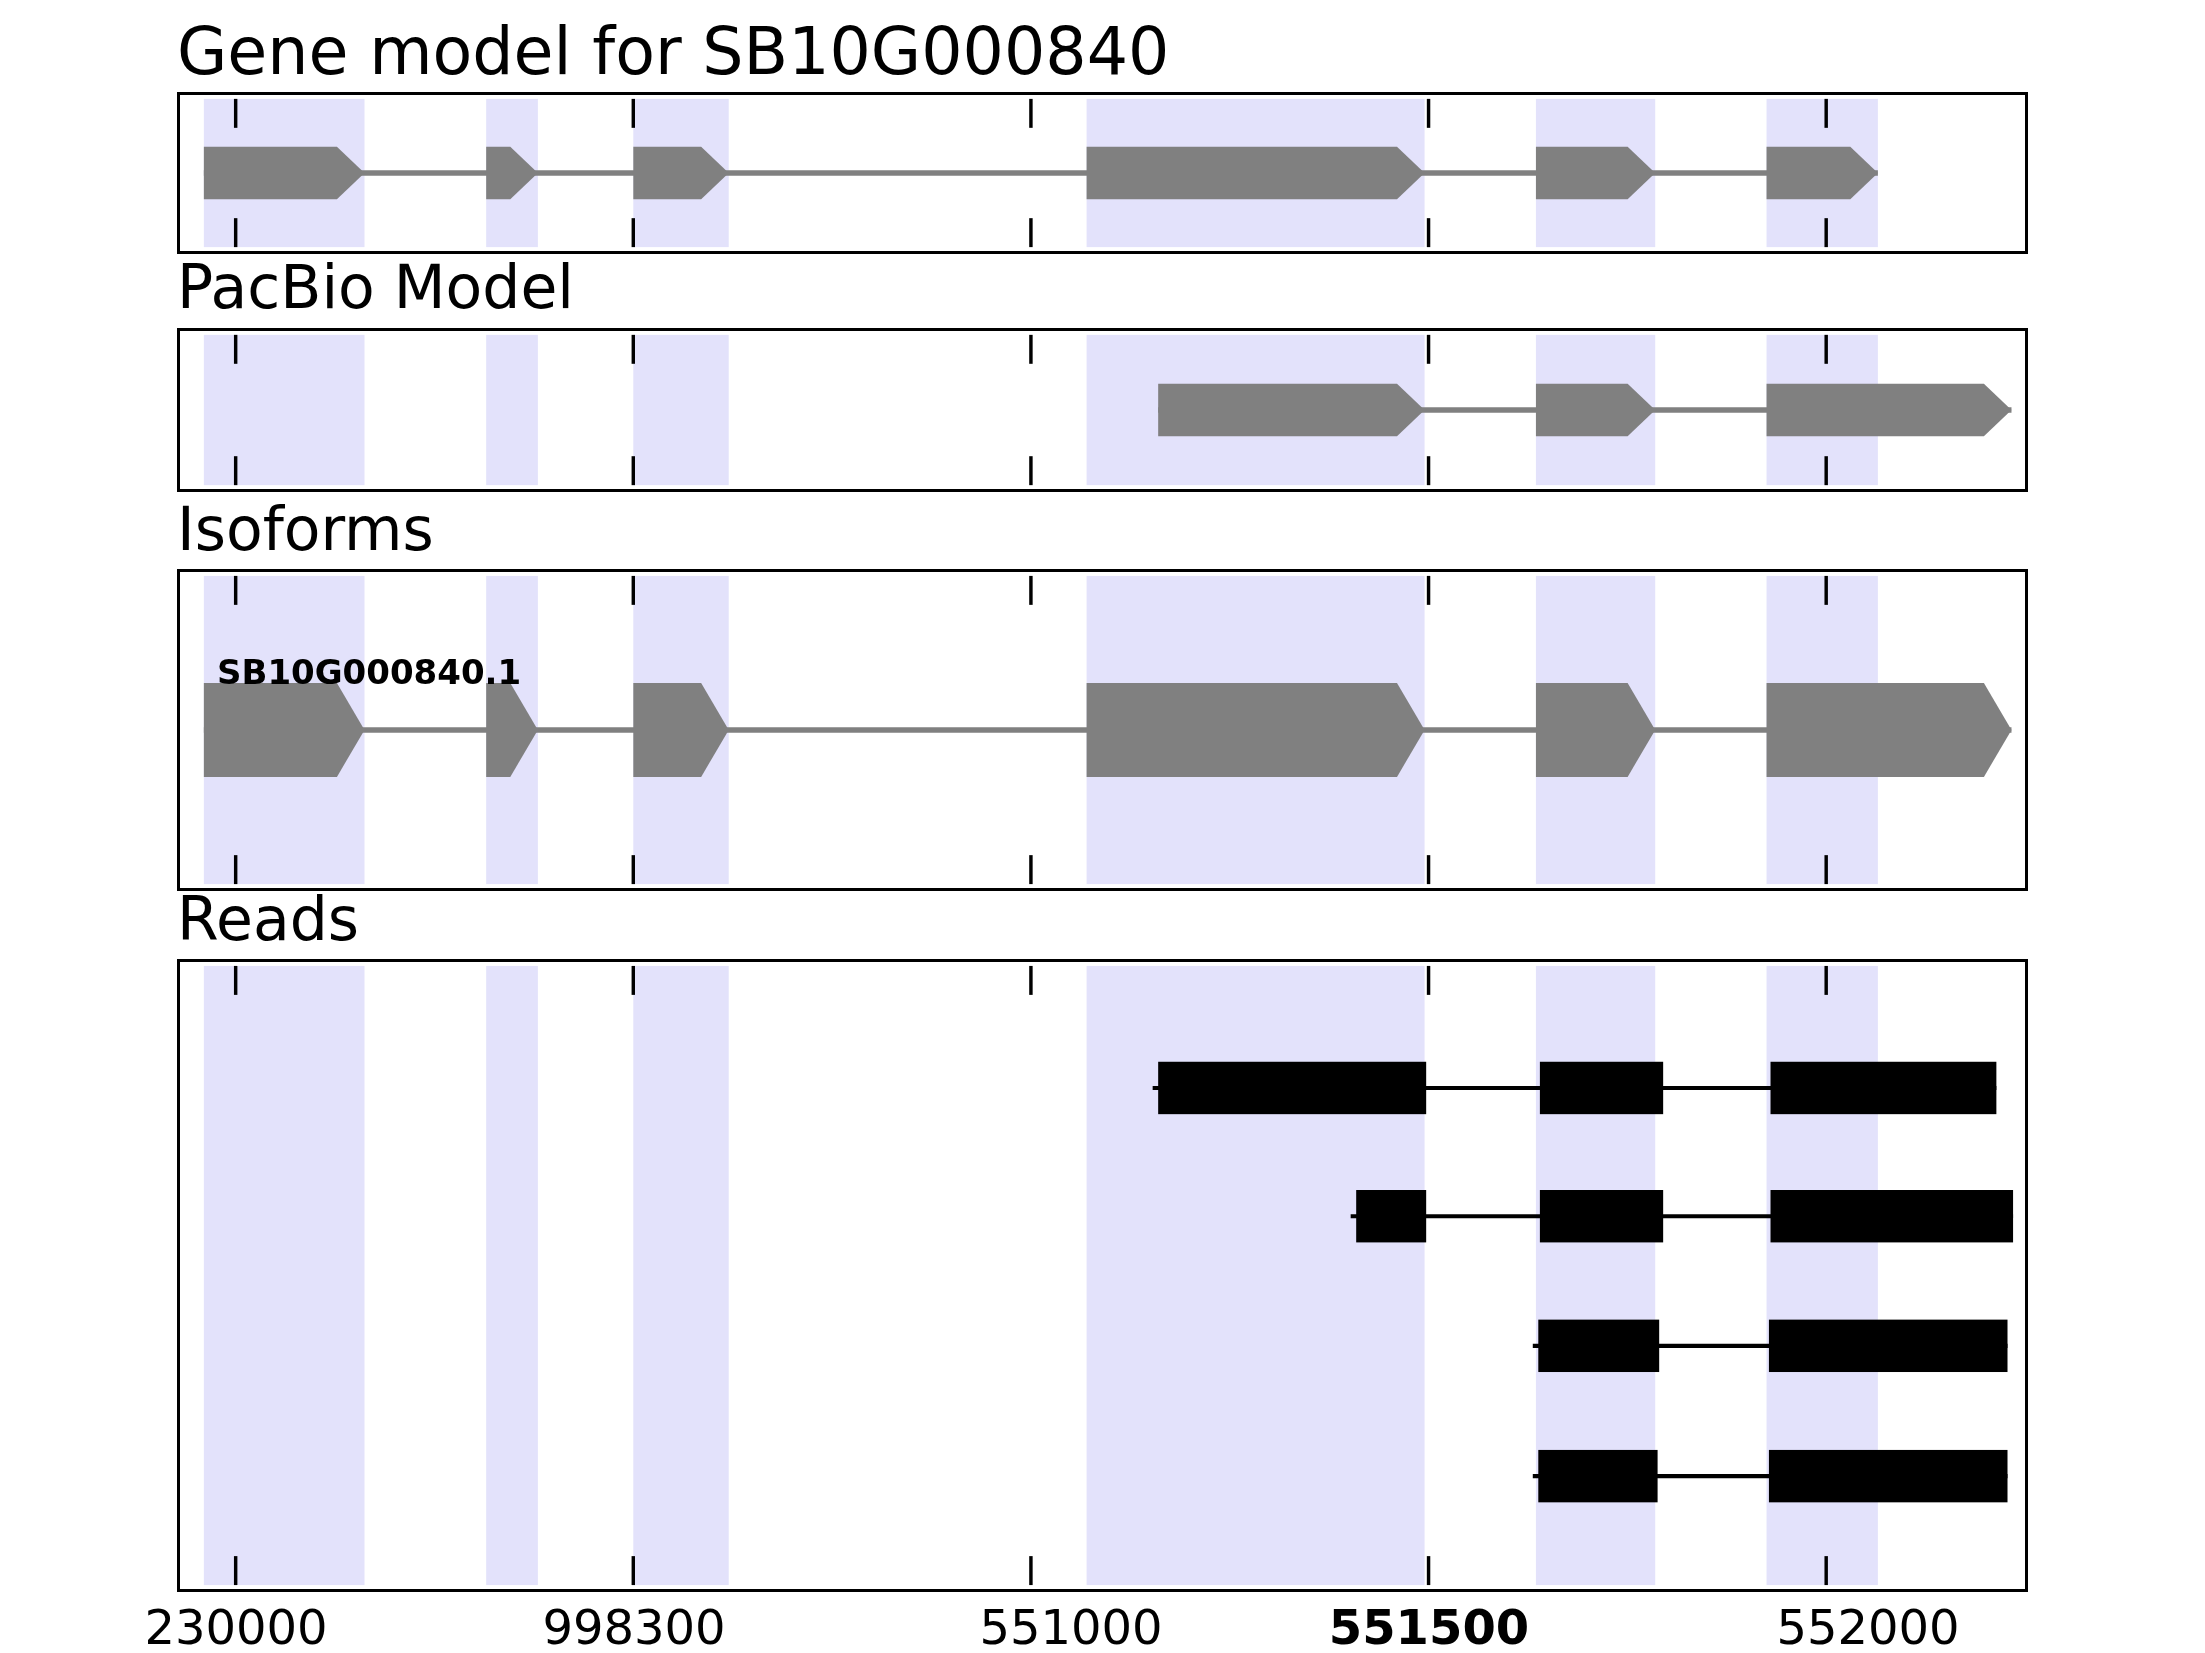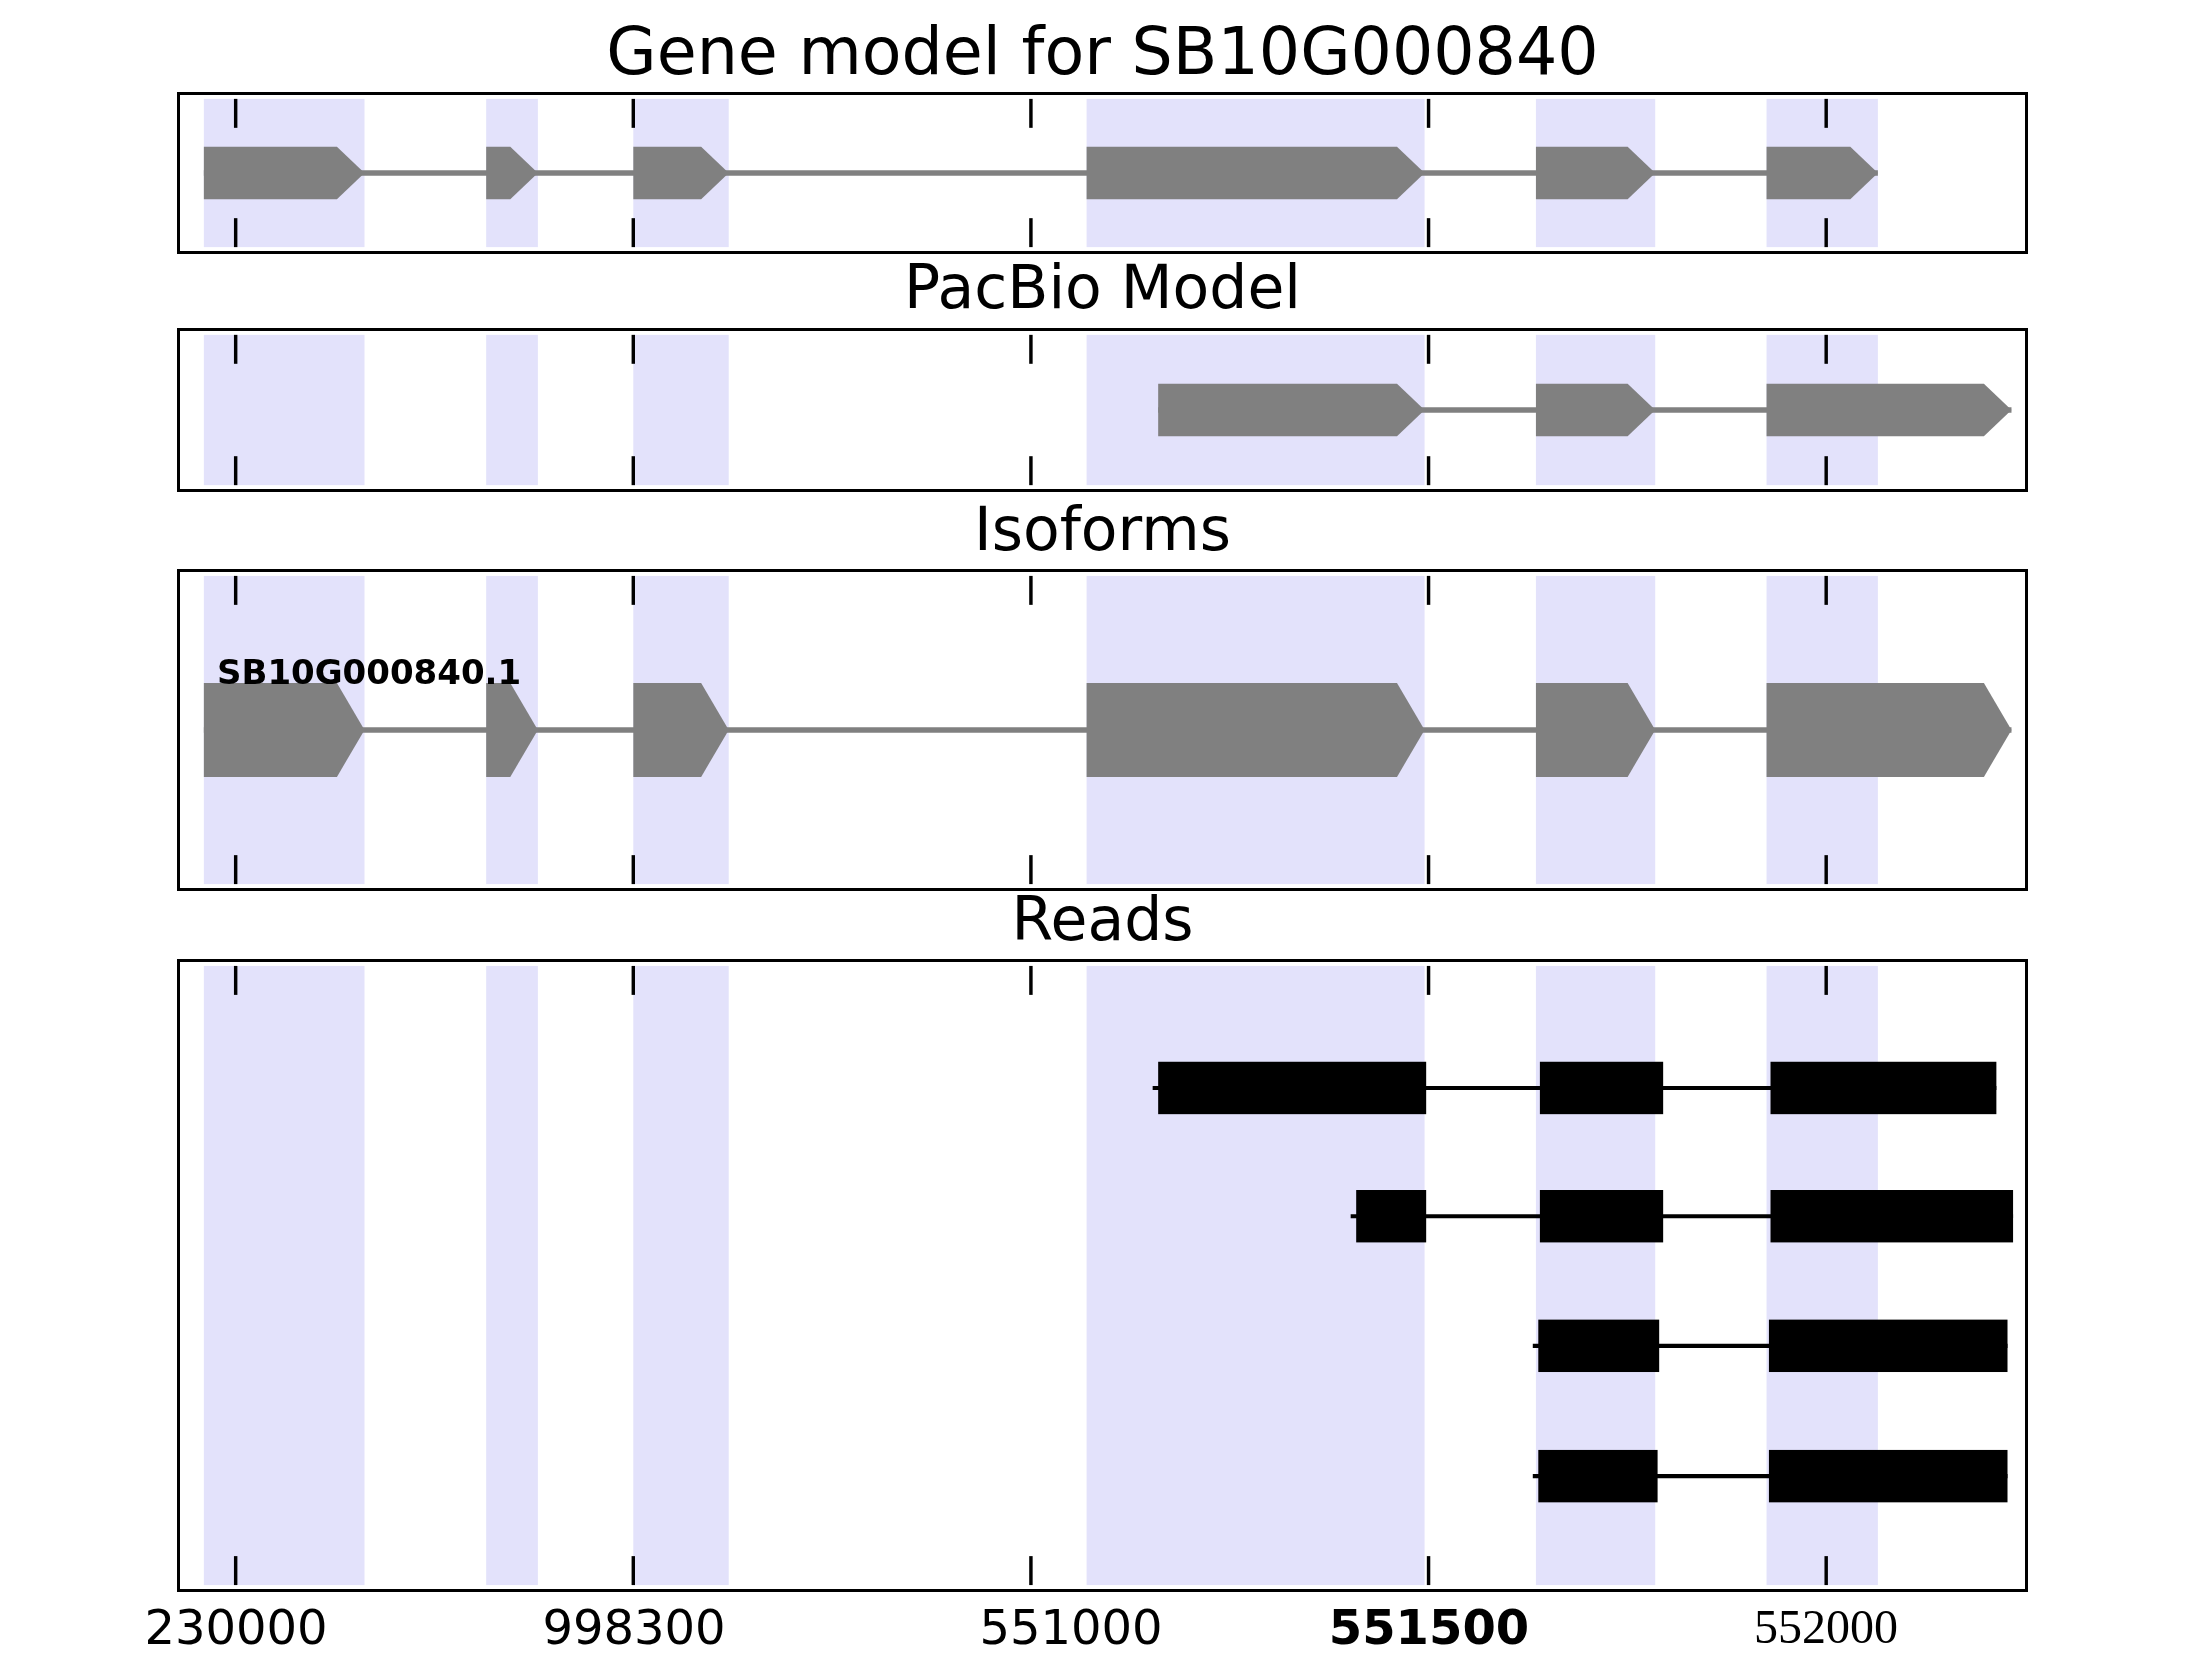--- a/index.html
+++ b/index.html
@@ -5,21 +5,20 @@
   html,body{margin:0;padding:0;background:#fff;}
   body{
     position:relative;
     width:2205px;height:1654px;
     font-family:"DejaVu Sans", sans-serif;
     color:#000;
   }
   .fig-title{
     position:absolute;
     left:177px;width:1851px;
-    text-align:center;
     font-size:65px;
     line-height:1.05;
     white-space:nowrap;
   }
   .panel-title{font-size:60px;}
   .panel{
     position:absolute;
     left:177px;width:1851px;
     border:3.4px solid #000;
     box-sizing:border-box;
@@ -164,15 +163,15 @@
     </svg>
 </div>
 
 <div id="isoform-label">SB10G000840.1</div>
 
 <div id="xtick-labels">
     <div class="xtick-label" style="left: 236px;">230000</div>
     <div class="xtick-label" style="left: 634px;">998300</div>
     <div class="xtick-label" style="left: 1071px; text-align: right;">551000</div>
     <div class="xtick-label" style="left: 1429px; font-weight: bold;">551500</div>
-    <div class="xtick-label" style="left: 1826px; font-family: Liberation Serif, serif;">552000</div>
+    <div class="xtick-label" style="left: 1868px;">552000</div>
   </div>
 
 
 </body></html>

